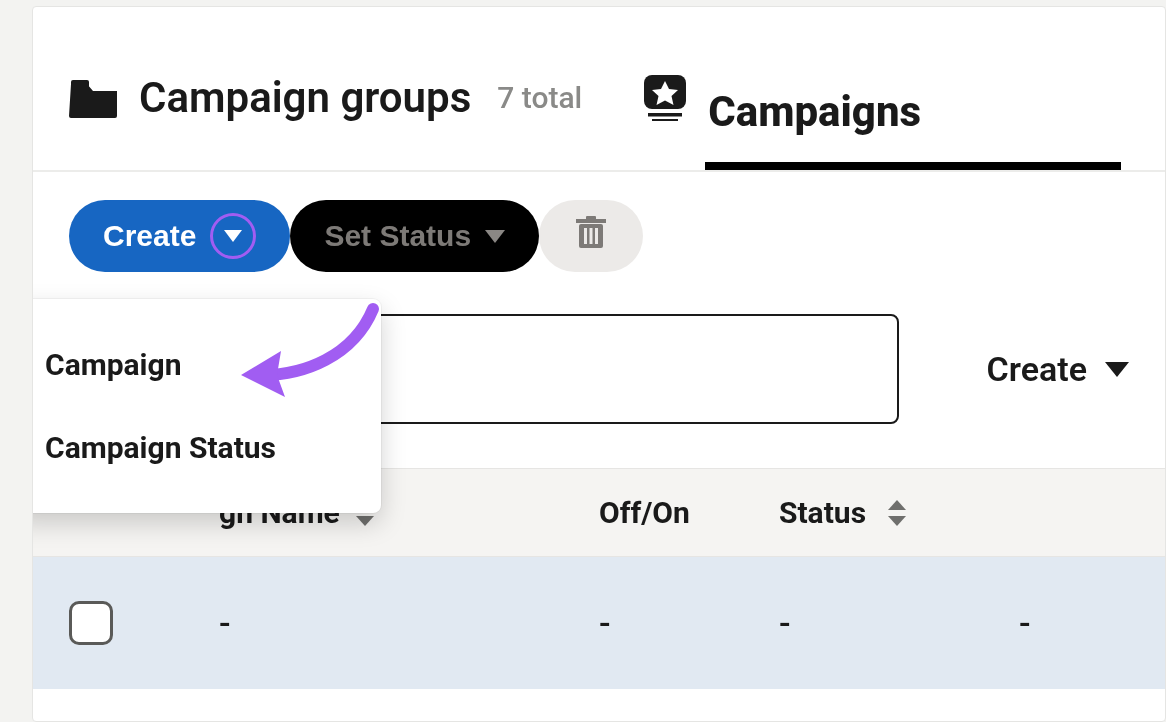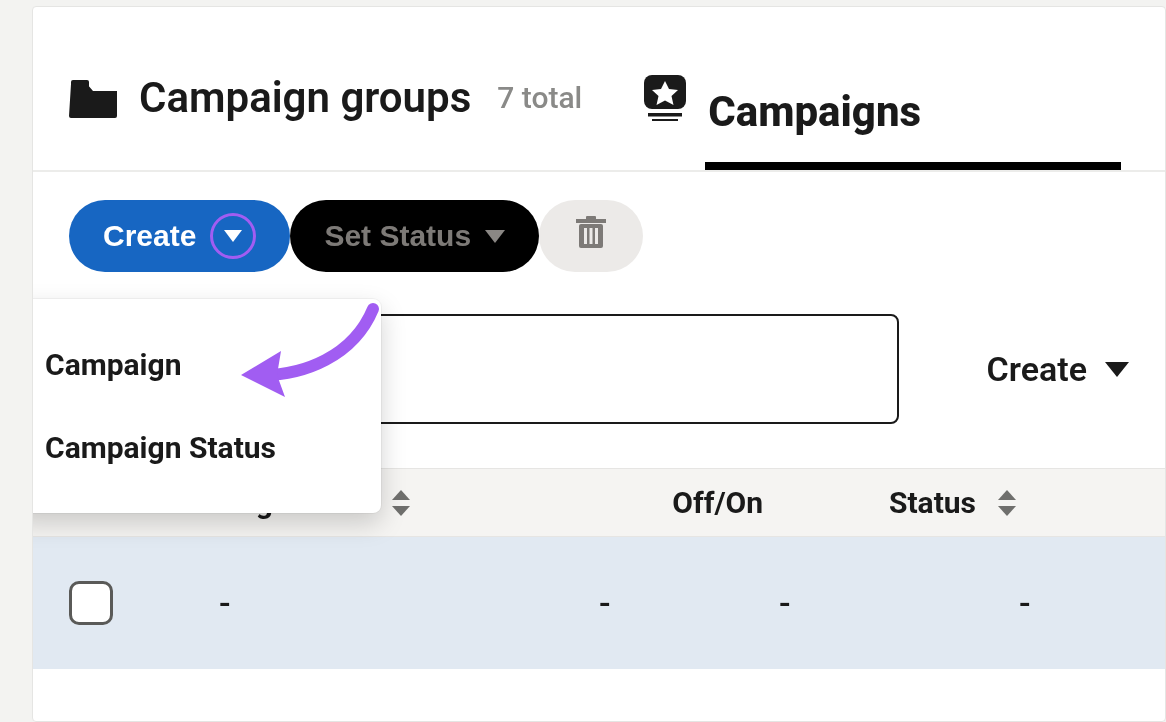--- a/index.html
+++ b/index.html
@@ -161,28 +161,27 @@
     color: #1a1a1a;
     cursor: pointer;
   }
   .filters .caret-down { color: #1a1a1a; }
 
   
   .thead {
     display: flex;
     align-items: center;
     margin-top: 44px;
-    padding: 16px 36px;
+    padding: 26px 36px;
     background: #f5f4f2;
     border-top: 1px solid #e6e5e3;
     border-bottom: 1px solid #e6e5e3;
     font-size: 30px;
     font-weight: 700;
     color: #1a1a1a;
-    justify-content: space-between;
   }
   .col-check { width: 120px; }
   .col-name  { width: 410px; display:flex; align-items:center; gap:14px; padding-left:30px;}
   .col-offon { width: 180px; }
   .col-status{ width: 240px; display:flex; align-items:center; gap:20px;}
   .col-key   { flex: 1; }
   .sort-icon { display:inline-flex; }
 
   
   .trow {

